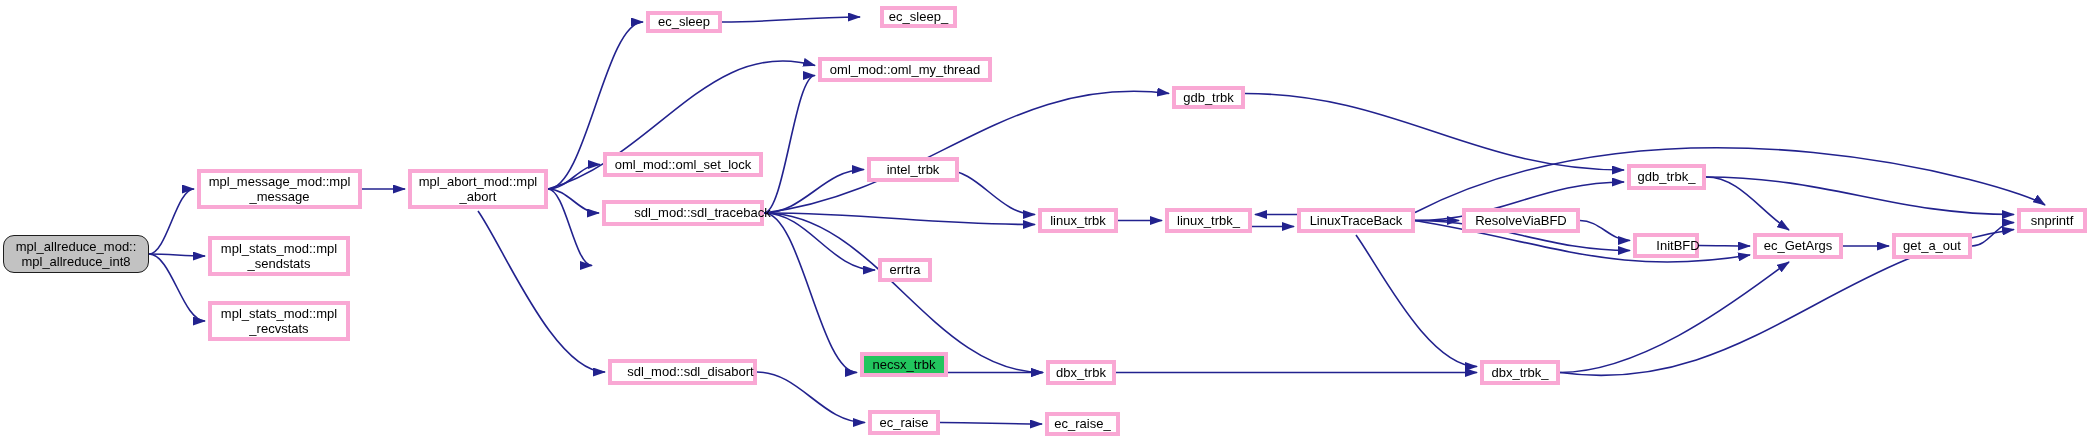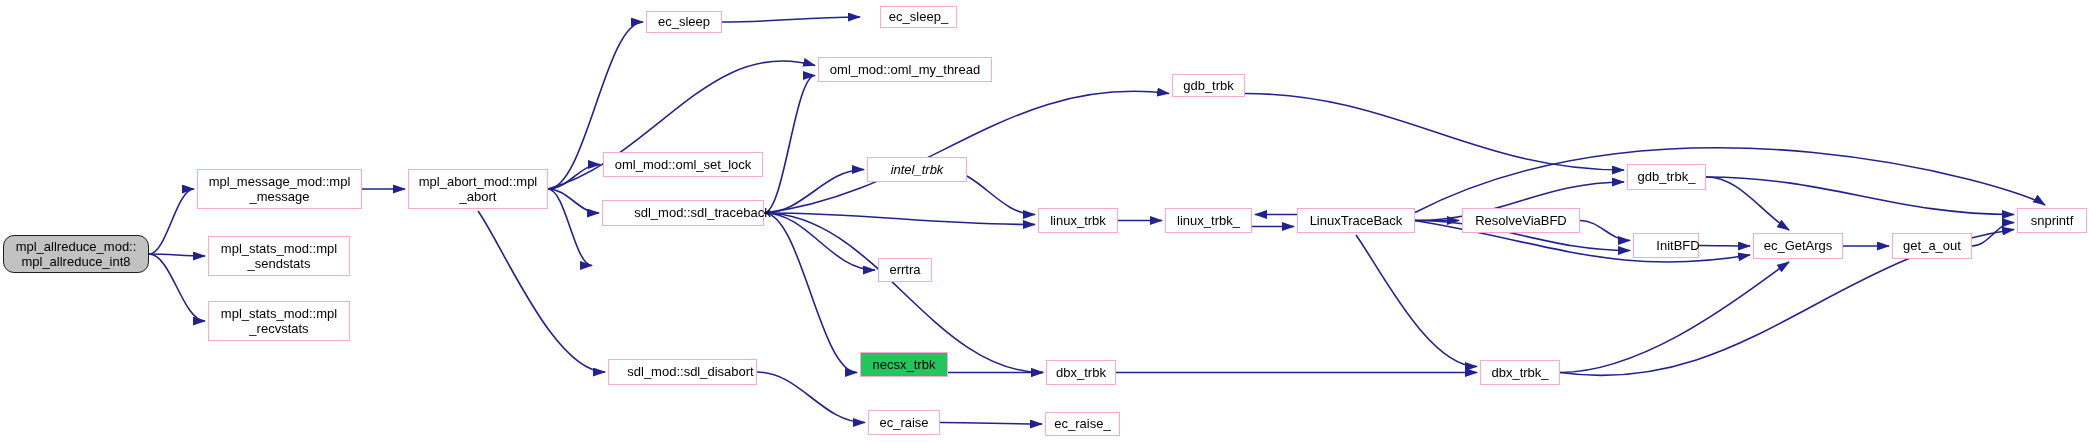--- a/index.html
+++ b/index.html
@@ -3,21 +3,21 @@
 <meta charset="utf-8">
 <style>
   html,body{margin:0;padding:0;background:#ffffff;}
   #stage{
     position:relative;width:2089px;height:443px;background:#ffffff;overflow:hidden;
     font-family:"Liberation Sans","DejaVu Sans",sans-serif;
   }
   #edge-layer{position:absolute;left:0;top:0;z-index:1;}
   .node{
     position:absolute;z-index:2;box-sizing:border-box;
-    background:#ffffff;border:1px solid #f9a8d4;
+    background:#ffffff;border:4px solid #f9a8d4;
     display:flex;align-items:center;justify-content:center;
     text-align:center;white-space:pre-line;
     font-size:13px;line-height:15.5px;color:#000000;cursor:pointer;
   }
   .node.root{background:#c2c2c2;border:1.5px solid #1e1e1e;}
 </style>
 </head>
 <body>
 
 <div id="stage">
@@ -81,29 +81,29 @@
     <div class="node" style="left: 208px; top: 301px; width: 142px; height: 40px; background: rgb(255, 255, 255);">mpl_stats_mod::mpl
 _recvstats</div>
     <div class="node" style="left: 408px; top: 169px; width: 140px; height: 40px; background: rgb(255, 255, 255);">mpl_abort_mod::mpl
 _abort</div>
     <div class="node" style="left: 646px; top: 11px; width: 76px; height: 22px; background: rgb(255, 255, 255);">ec_sleep</div>
     <div class="node" style="left: 863px; top: 6px; width: 77px; height: 22px; background: rgb(255, 255, 255); margin-left: 17px;">ec_sleep_</div>
     <div class="node" style="left: 818px; top: 57px; width: 174px; height: 25px; background: rgb(255, 255, 255);">oml_mod::oml_my_thread</div>
     <div class="node" style="left: 603px; top: 152px; width: 160px; height: 25px; background: rgb(255, 255, 255);">oml_mod::oml_set_lock</div>
     <div class="node" style="left: 602px; top: 200px; width: 162px; height: 26px; background: rgb(255, 255, 255); padding-left: 39px;">sdl_mod::sdl_traceback</div>
     <div class="node" style="left: 608px; top: 359px; width: 149px; height: 26px; background: rgb(255, 255, 255); padding-left: 16px;">sdl_mod::sdl_disabort</div>
-    <div class="node" style="left: 867px; top: 157px; width: 100px; height: 25px; background: rgb(255, 255, 255); font-style: italic;">intel_trbk</div>
+    <div class="node" style="left: 867px; top: 157px; width: 92px; height: 25px; background: rgb(255, 255, 255);">intel_trbk</div>
     <div class="node" style="left: 878px; top: 258px; width: 54px; height: 24px; background: rgb(255, 255, 255);">errtra</div>
     <div class="node" style="left: 860px; top: 352px; width: 88px; height: 25px; background: #22c55e;">necsx_trbk</div>
     <div class="node" style="left: 868px; top: 410px; width: 72px; height: 25px; background: rgb(255, 255, 255);">ec_raise</div>
     <div class="node" style="left: 1045px; top: 412px; width: 75px; height: 24px; background: rgb(255, 255, 255);">ec_raise_</div>
     <div class="node" style="left: 1038px; top: 208px; width: 80px; height: 25px; background: rgb(255, 255, 255);">linux_trbk</div>
     <div class="node" style="left: 1046px; top: 360px; width: 70px; height: 25px; background: rgb(255, 255, 255);">dbx_trbk</div>
     <div class="node" style="left: 1165px; top: 208px; width: 87px; height: 25px; background: rgb(255, 255, 255);">linux_trbk_</div>
-    <div class="node" style="left: 1172px; top: 74px; width: 73px; height: 23px; background: rgb(255, 255, 255); text-align: right;">gdb_trbk</div>
+    <div class="node" style="left: 1172px; top: 86px; width: 73px; height: 23px; background: rgb(255, 255, 255); text-align: right;">gdb_trbk</div>
     <div class="node" style="left: 1297px; top: 208px; width: 118px; height: 25px; background: rgb(255, 255, 255);">LinuxTraceBack</div>
     <div class="node" style="left: 1462px; top: 208px; width: 118px; height: 25px; background: rgb(255, 255, 255);">ResolveViaBFD</div>
     <div class="node" style="left: 1627px; top: 164px; width: 79px; height: 26px; background: rgb(255, 255, 255);">gdb_trbk_</div>
     <div class="node" style="left: 1633px; top: 233px; width: 66px; height: 25px; background: rgb(255, 255, 255); padding-left: 24px;">InitBFD</div>
     <div class="node" style="left: 1480px; top: 360px; width: 80px; height: 25px; background: rgb(255, 255, 255);">dbx_trbk_</div>
     <div class="node" style="left: 1753px; top: 233px; width: 90px; height: 26px; background: rgb(255, 255, 255);">ec_GetArgs</div>
     <div class="node" style="left: 1892px; top: 233px; width: 80px; height: 26px; background: rgb(255, 255, 255);">get_a_out</div>
     <div class="node" style="left: 2017px; top: 208px; width: 70px; height: 25px; background: rgb(255, 255, 255);">snprintf</div>
   </div>
 

